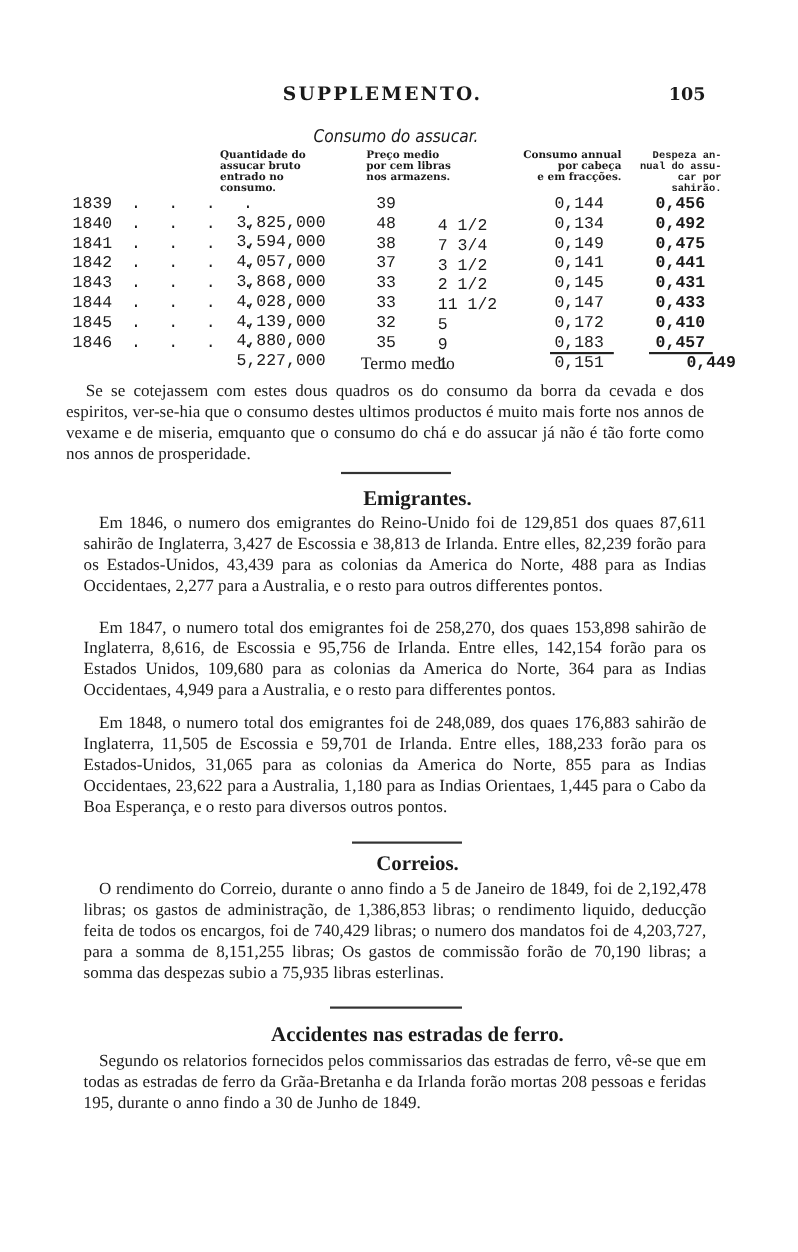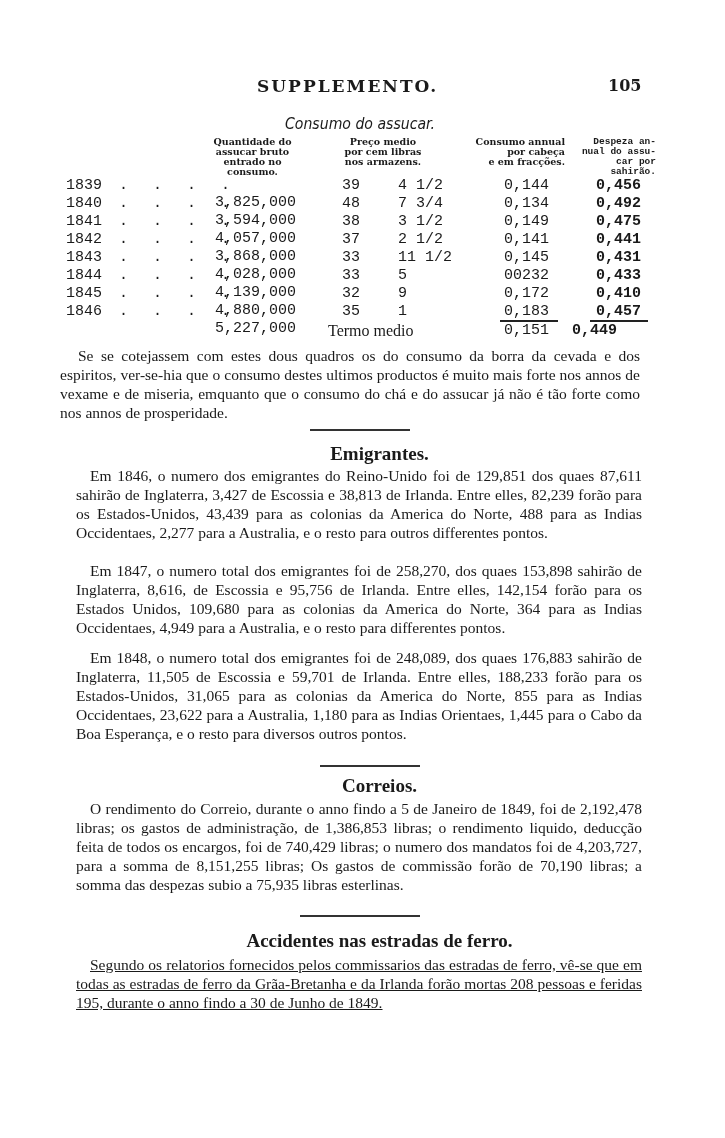--- a/index.html
+++ b/index.html
@@ -5,36 +5,36 @@
   html, body { margin:0; padding:0; background:#ffffff; }
   body { width:725px; height:1138px; position:relative; overflow:hidden;
          font-family:"Liberation Serif","DejaVu Serif",serif; color:#1a1a1a; }
   .page { position:absolute; left:0; top:0; width:655px; height:1138px;padding-left:16px; }
   .running-head { position:absolute; top:76px; left:0; width:725px; height:24px; }
   .running-title { position:absolute; left:257px; top:0; font-weight:bold; font-size:17px; letter-spacing:2px;
                    font-family:"DejaVu Serif",serif; }
   .page-number { position:absolute; left:608px; top:0; font-weight:bold; font-size:16px; font-family:"DejaVu Serif",serif; }
   .table-title { position:absolute; top:114px; left:285px; font-style:italic; font-size:16px;
                  font-family:"DejaVu Sans",sans-serif; transform:scaleX(0.88); transform-origin:left; }
-  .col-head { position:absolute; top:137px; font-weight:bold; font-size:9.5px; line-height:10px; text-align:center;
+  .col-head { position:absolute; top:137px; font-weight:bold; font-size:9.5px; line-height:10px; 
               font-family:"DejaVu Serif",serif; }
   .col-head span { display:block; }
   .row { position:absolute; left:0; width:725px; height:18px; font-size:15px; font-family:"Liberation Mono",monospace; }
   .row span { position:absolute; top:0; }
   .c-year { left:66px; }
   .c-dots { left:119px; letter-spacing:8px; }
   .c-qty { left:215px;margin-top:17px; }
   .c-price { left:342px; }
-  .c-frac { left:398px; }
+  .c-frac { left:398px;margin-top:20px; }
   .c-cons { left:504px; }
   .c-desp { left:596px; font-weight:bold; }
   .rule-sum { position:absolute; height:2px; background:#222; }
   .termo { position:absolute; top:322px; left:328px; font-size:16px; }
   .termo-v1 { position:absolute; top:322px; left:504px; font-size:15px; font-family:"Liberation Mono",monospace; }
-  .termo-v2 { position:absolute; top:322px; left:572px; font-size:15px; font-weight:bold; font-family:"Liberation Mono",monospace; }
+  .termo-v2 { position:absolute; top:322px; left:624px; font-size:15px; font-weight:bold; font-family:"Liberation Mono",monospace; }
   .para { position:absolute; left:78px; width:560px; font-size:15.5px; line-height:19px; text-align:justify; }
   .sep { position:absolute; height:2px; background:#333; }
   .section-head { position:absolute; left:17px; width:725px; text-align:center; font-weight:bold; font-size:19px; }
 </style>
 </head>
 <body>
 
 <div class="page">
 
   <div class="running-head">
@@ -109,21 +109,21 @@
     <span class="c-frac">11 1/2</span>
     <span class="c-cons">0,145</span>
     <span class="c-desp">0,431</span>
   </div>
   <div class="row" style="top:267px">
     <span class="c-year">1844</span>
     <span class="c-dots">. . . .</span>
     <span class="c-qty">4,139,000</span>
     <span class="c-price">33</span>
     <span class="c-frac">5</span>
-    <span class="c-cons">00232</span>
+    <span class="c-cons">0,147</span>
     <span class="c-desp">0,433</span>
   </div>
   <div class="row" style="top:285px">
     <span class="c-year">1845</span>
     <span class="c-dots">. . . .</span>
     <span class="c-qty">4,880,000</span>
     <span class="c-price">32</span>
     <span class="c-frac">9</span>
     <span class="c-cons">0,172</span>
     <span class="c-desp">0,410</span>
@@ -151,15 +151,15 @@
   <div class="para" style="top:466px;left:76px;width:566px;text-indent:14px;">Em 1846, o numero dos emigrantes do Reino-Unido foi de 129,851 dos quaes 87,611 sahirão de Inglaterra, 3,427 de Escossia e 38,813 de Irlanda. Entre elles, 82,239 forão para os Estados-Unidos, 43,439 para as colonias da America do Norte, 488 para as Indias Occidentaes, 2,277 para a Australia, e o resto para outros differentes pontos.</div>
   <div class="para" style="top:561px;left:76px;width:566px;text-indent:14px;">Em 1847, o numero total dos emigrantes foi de 258,270, dos quaes 153,898 sahirão de Inglaterra, 8,616, de Escossia e 95,756 de Irlanda. Entre elles, 142,154 forão para os Estados Unidos, 109,680 para as colonias da America do Norte, 364 para as Indias Occidentaes, 4,949 para a Australia, e o resto para differentes pontos.</div>
   <div class="para" style="top:648px;left:76px;width:566px;text-indent:14px;">Em 1848, o numero total dos emigrantes foi de 248,089, dos quaes 176,883 sahirão de Inglaterra, 11,505 de Escossia e 59,701 de Irlanda. Entre elles, 188,233 forão para os Estados-Unidos, 31,065 para as colonias da America do Norte, 855 para as Indias Occidentaes, 23,622 para a Australia, 1,180 para as Indias Orientaes, 1,445 para o Cabo da Boa Esperança, e o resto para diversos outros pontos.</div>
 
   <div class="sep" style="top:765px;left:320px;width:100px;"></div>
   <div class="section-head" style="top:775px;">Correios.</div>
   <div class="para" style="top:799px;left:76px;width:566px;text-indent:14px;">O rendimento do Correio, durante o anno findo a 5 de Janeiro de 1849, foi de 2,192,478 libras; os gastos de administração, de 1,386,853 libras; o rendimento liquido, deducção feita de todos os encargos, foi de 740,429 libras; o numero dos mandatos foi de 4,203,727, para a somma de 8,151,255 libras; Os gastos de commissão forão de 70,190 libras; a somma das despezas subio a 75,935 libras esterlinas.</div>
 
   <div class="sep" style="top:915px;left:300px;width:120px;"></div>
   <div class="section-head" style="top:930px;">Accidentes nas estradas de ferro.</div>
-  <div class="para" style="top:955px;left:76px;width:566px;text-indent:14px;text-decoration:underline;">Segundo os relatorios fornecidos pelos commissarios das estradas de ferro, vê-se que em todas as estradas de ferro da Grãa-Bretanha e da Irlanda forão mortas 208 pessoas e feridas 195, durante o anno findo a 30 de Junho de 1849.</div>
+  <div class="para" style="top:955px;left:76px;width:566px;text-indent:14px;">Segundo os relatorios fornecidos pelos commissarios das estradas de ferro, vê-se que em todas as estradas de ferro da Grãa-Bretanha e da Irlanda forão mortas 208 pessoas e feridas 195, durante o anno findo a 30 de Junho de 1849.</div>
 
 </div>
 
 </body></html>

